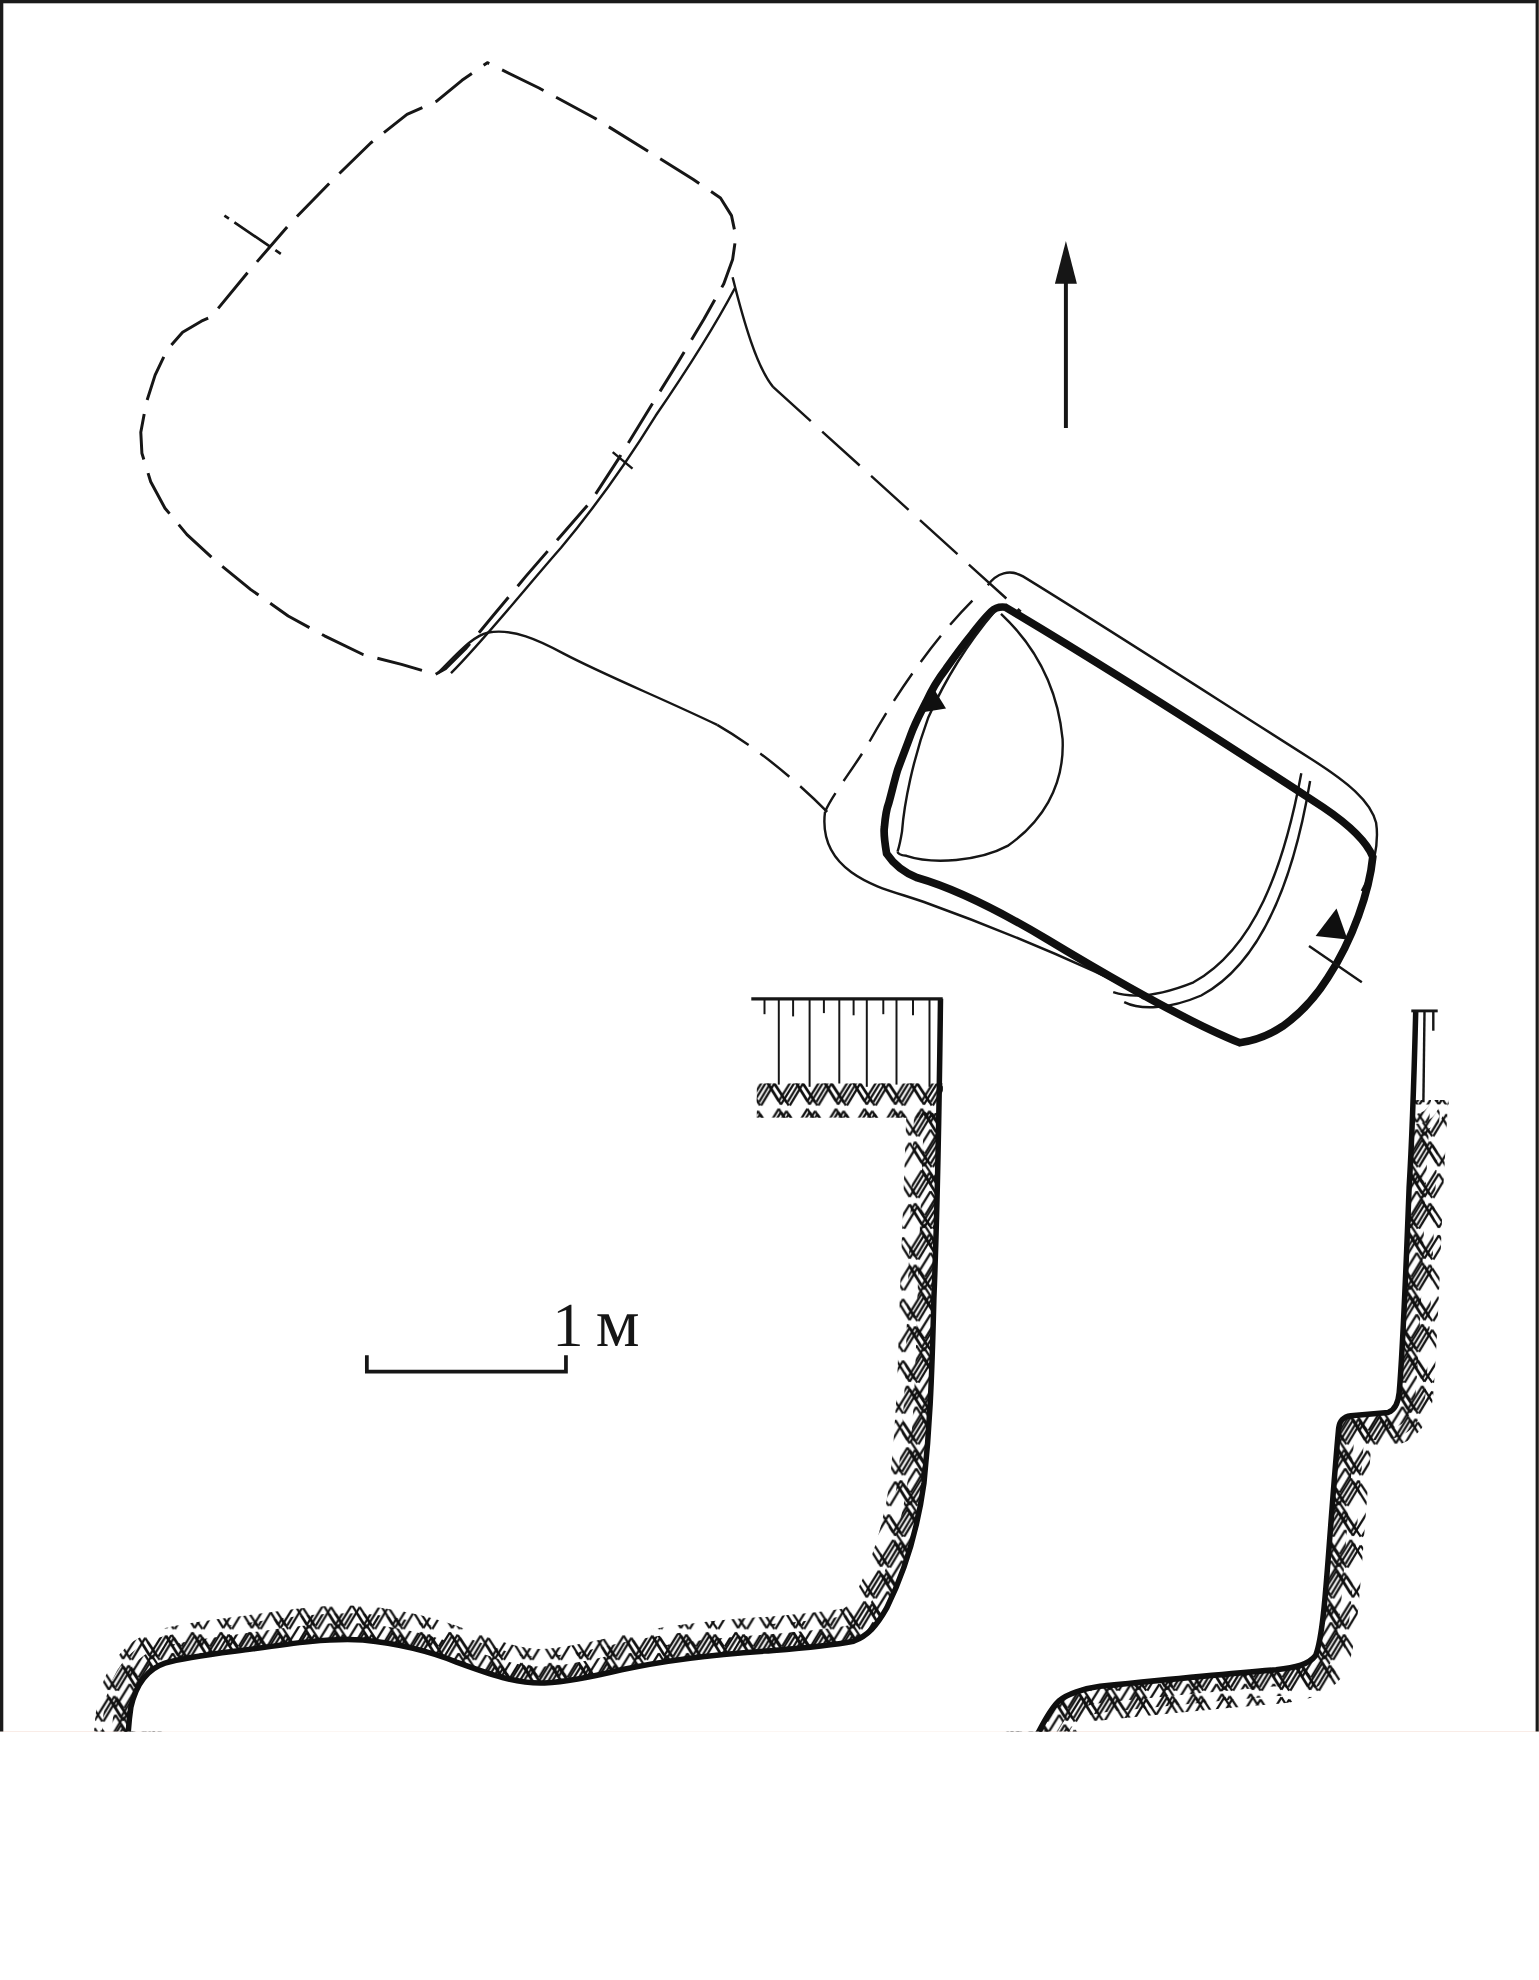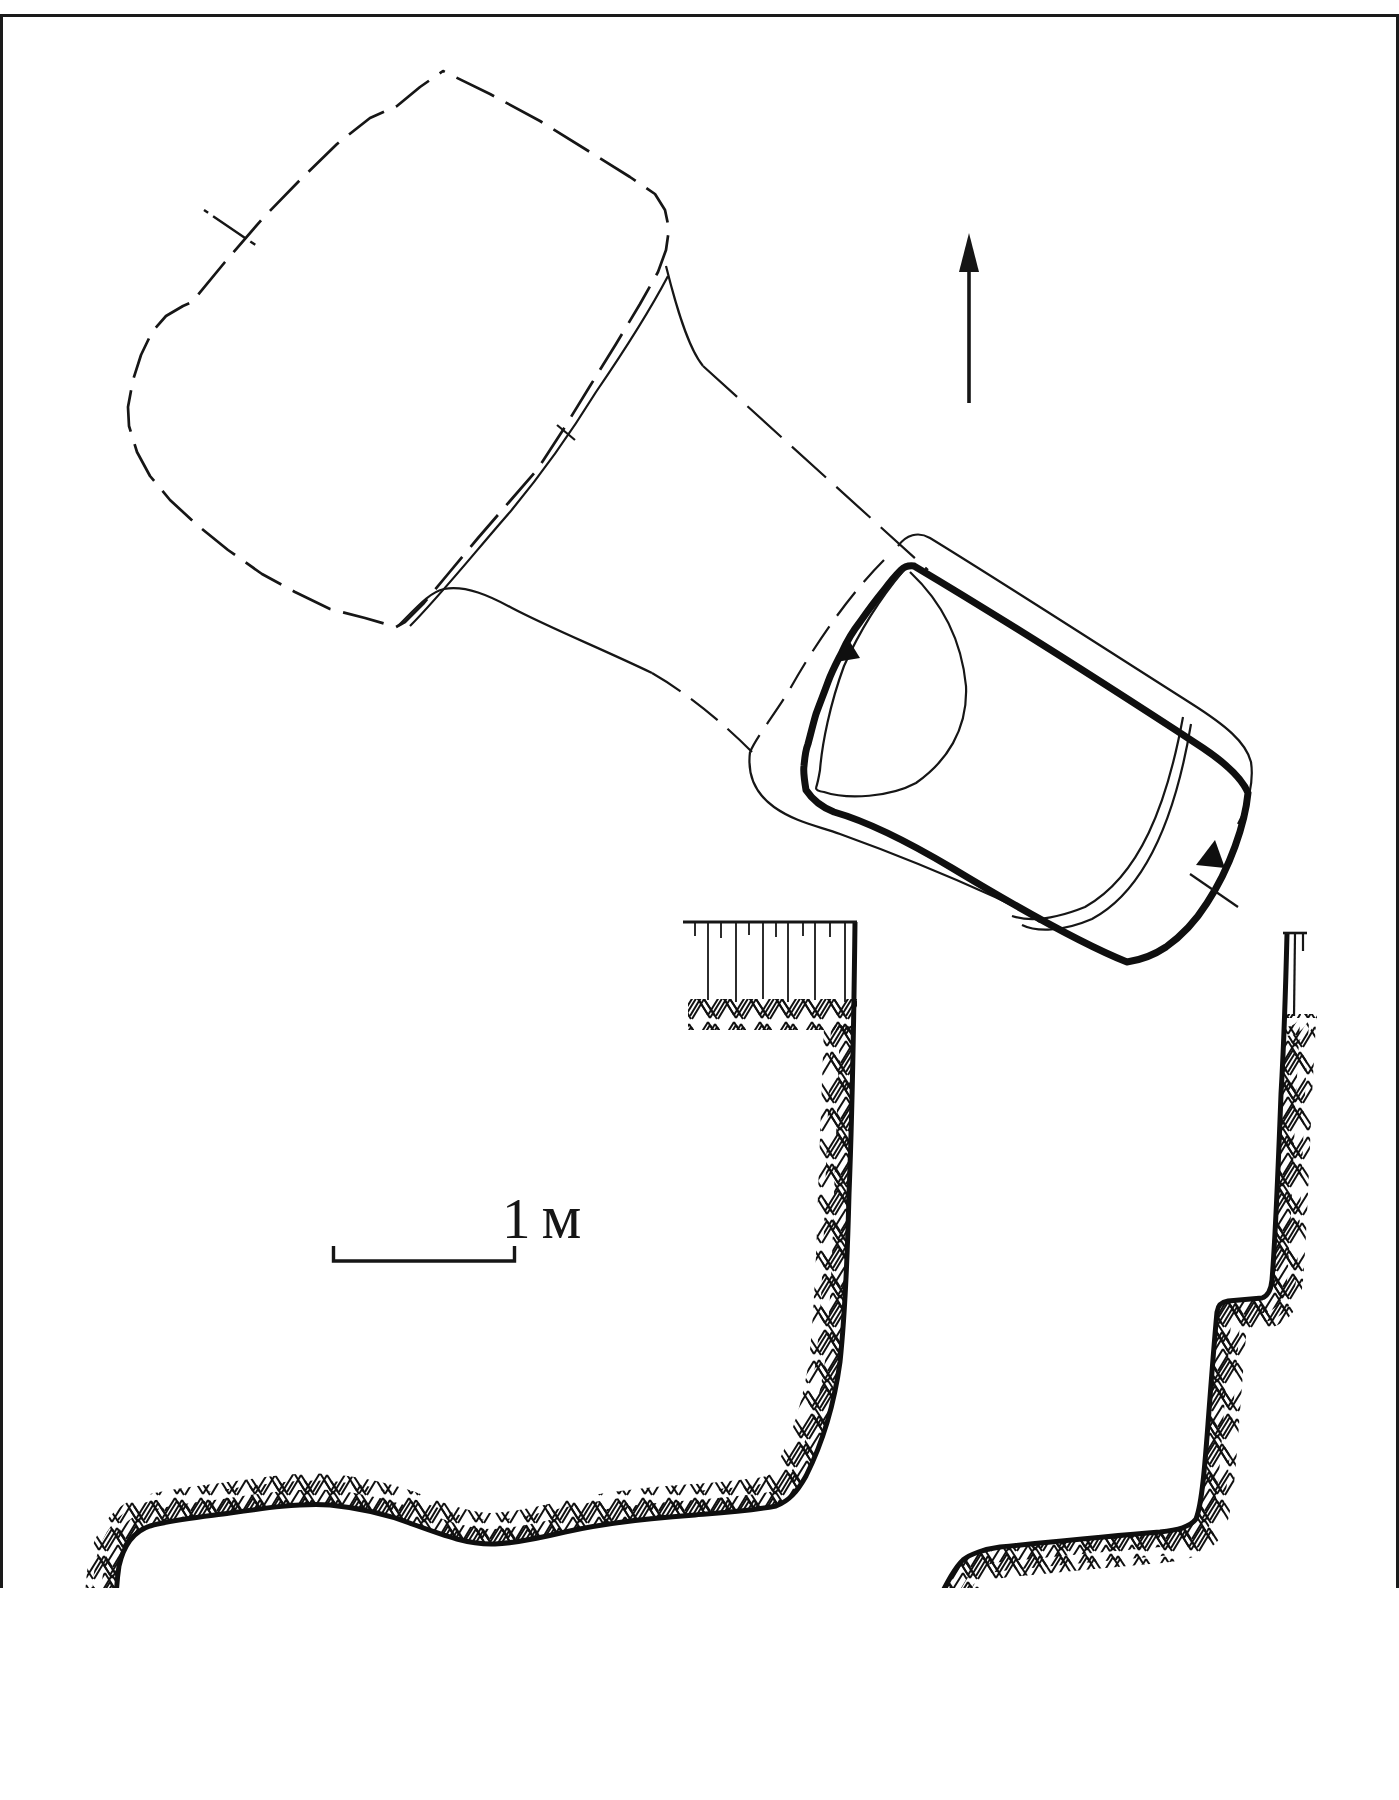--- a/index.html
+++ b/index.html
@@ -1,16 +1,16 @@
 <!DOCTYPE html>
 <html><head>
 <meta charset="utf-8">
 <style>
 html,body{margin:0;padding:0;background:#ffffff;}
-#page{width:1399px;height:1574px;position:relative;background:#c2410c;margin-top:14px;}
+#page{width:1399px;height:1574px;position:relative;background:#c2410c;}
 svg{display:block;}
 </style>
 </head>
 <body>
 <div id="page">
 <svg width="1399" height="1800" viewBox="0 0 1399 1800" xmlns="http://www.w3.org/2000/svg">
 <defs>
 
 <pattern id="hb" width="26" height="56" patternUnits="userSpaceOnUse">
   <g stroke="#101010" stroke-width="2" fill="none" stroke-linecap="butt">

